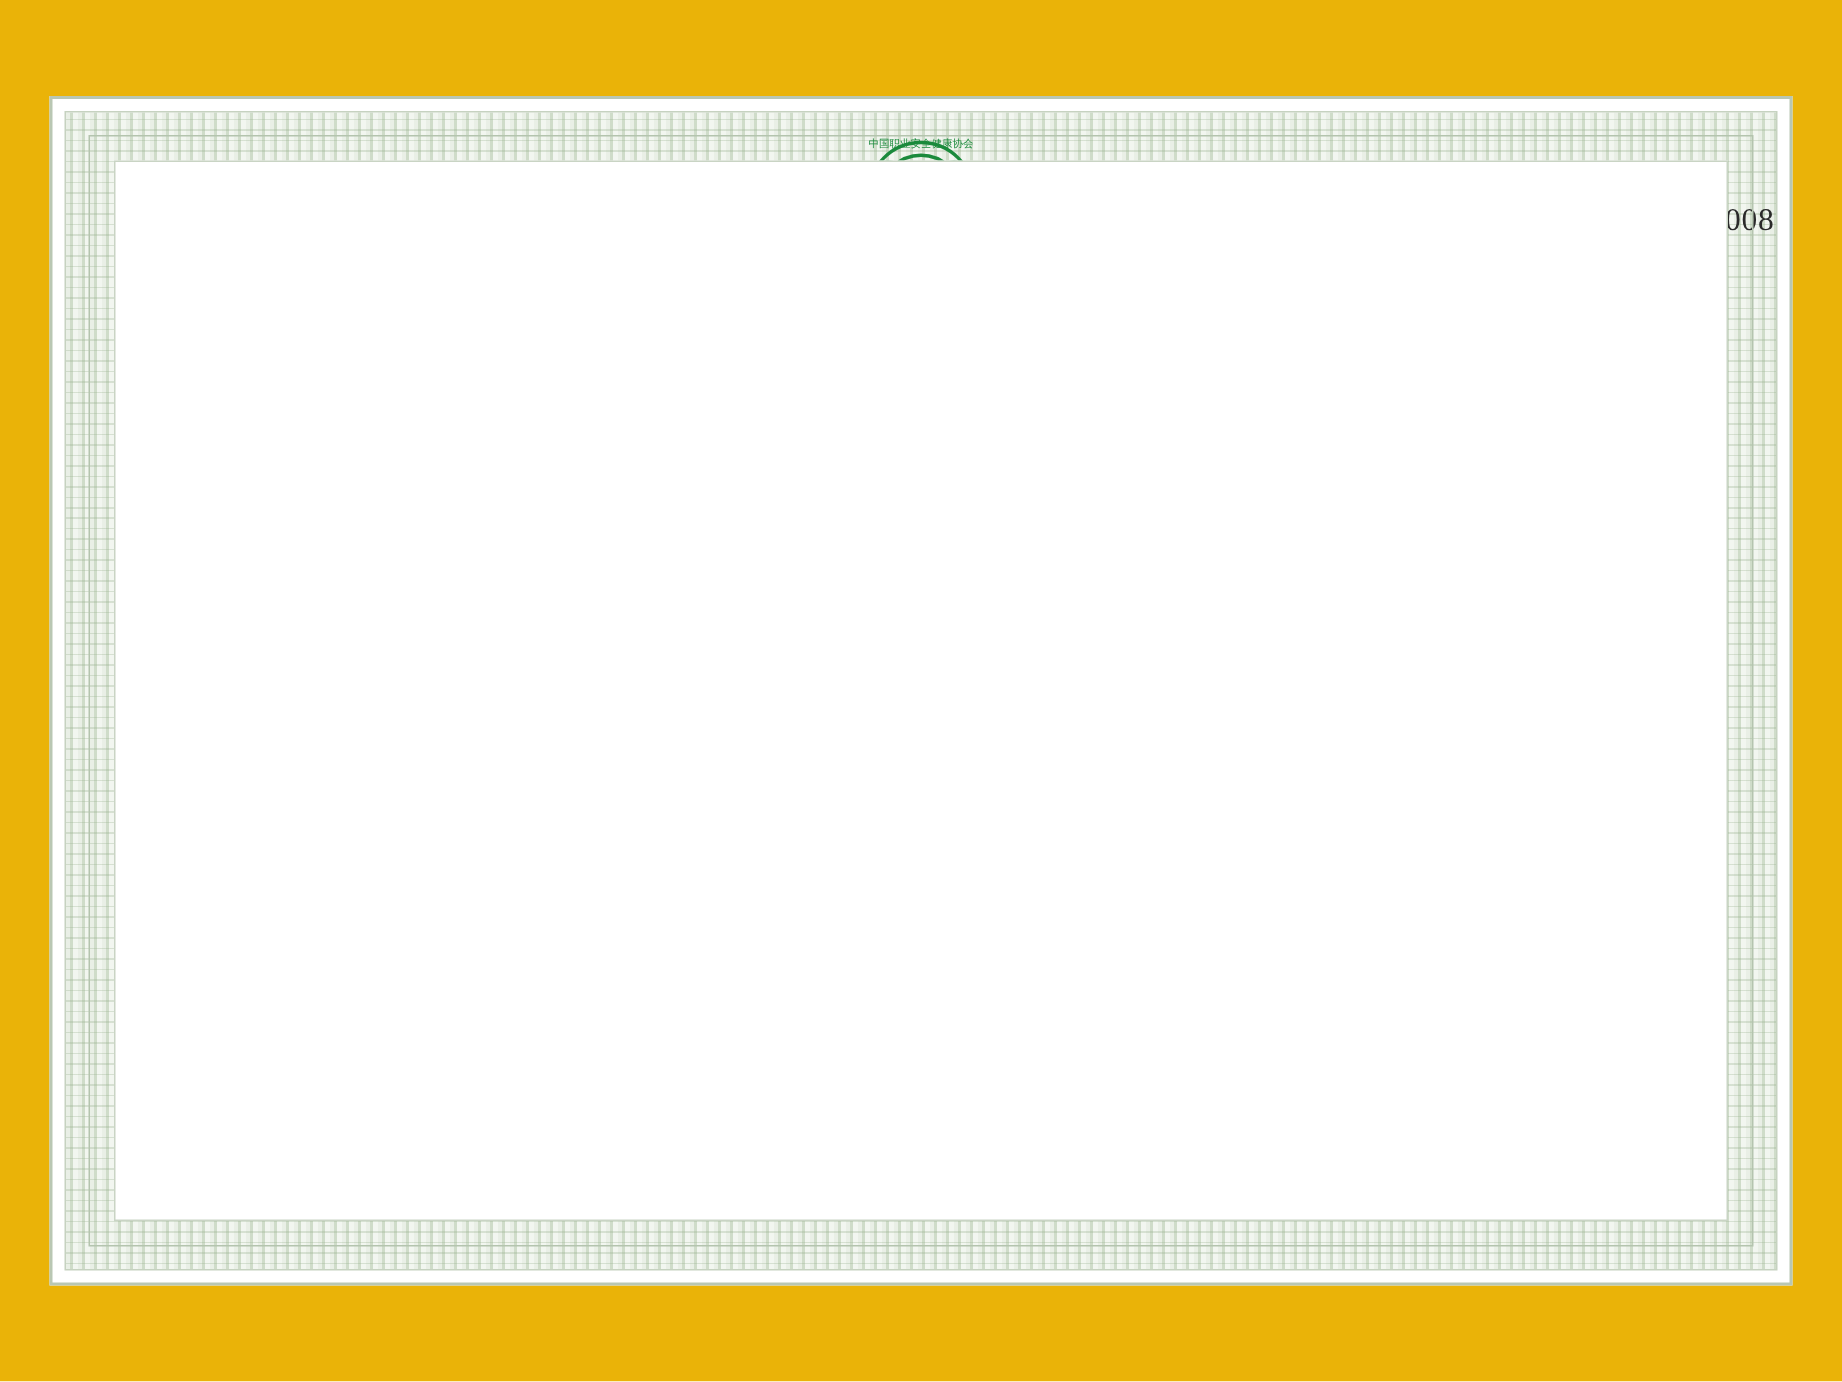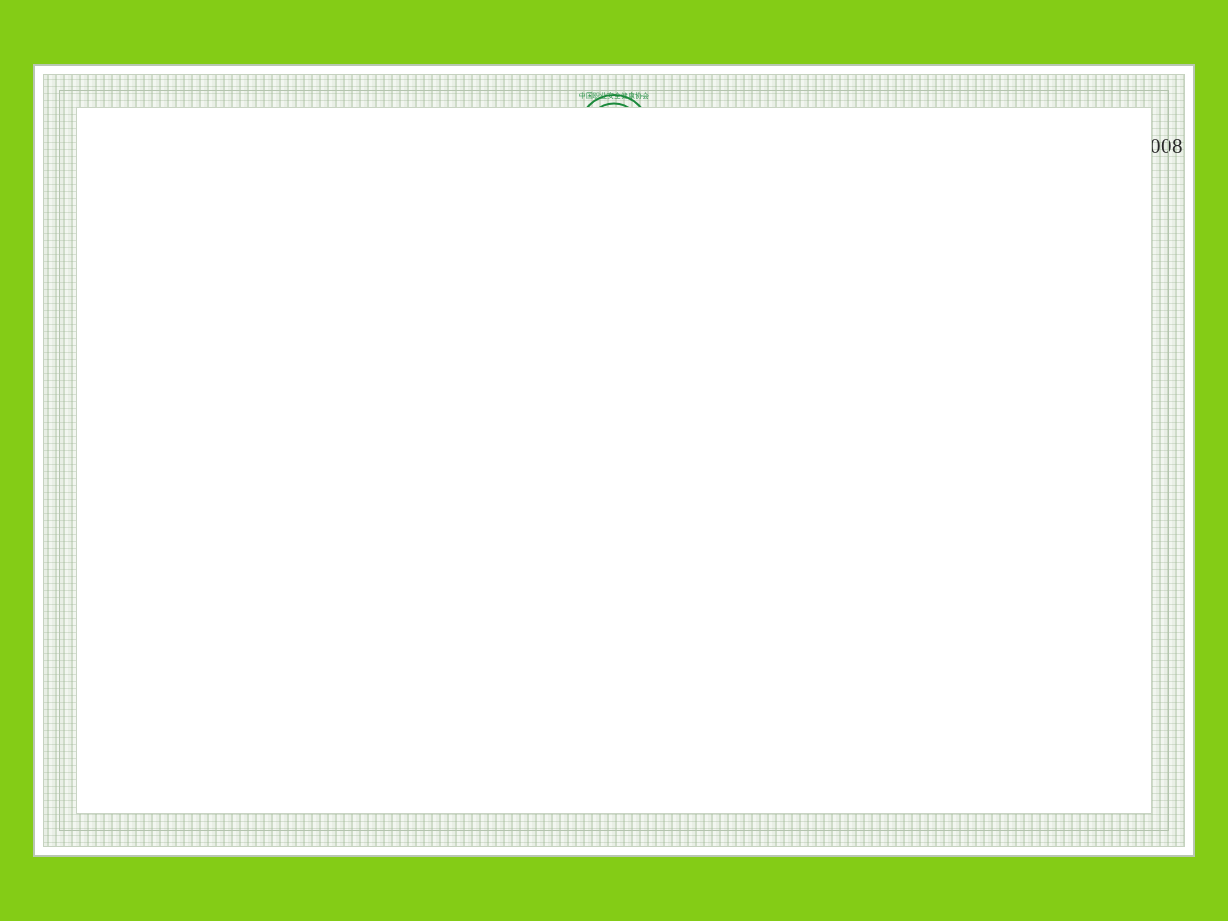--- a/index.html
+++ b/index.html
@@ -11,21 +11,21 @@
     width: 1228px;
     height: 921px;
     font-family: "Liberation Serif", "DejaVu Serif", serif;
     overflow: hidden;
   }
 
   .page {
     position: relative;
     width: 1228px;
     height: 921px;
-    background: #84cc16;
+    background: #eab308;
   }
 
   
   .cert-outer {
     position: absolute;
     left: 33px;
     top: 64px;
     width: 1162px;
     height: 793px;
     background: #ffffff;

